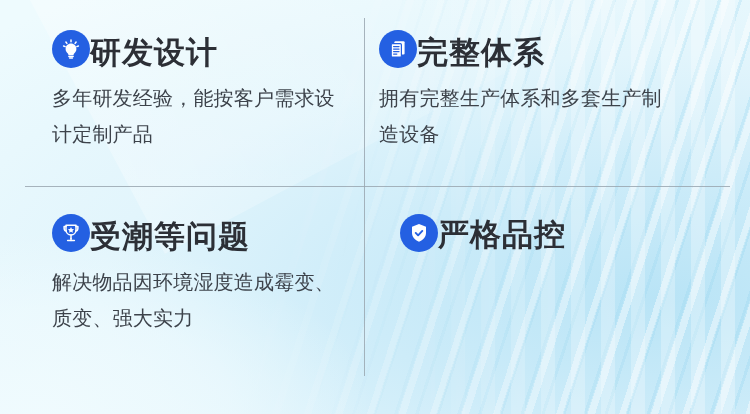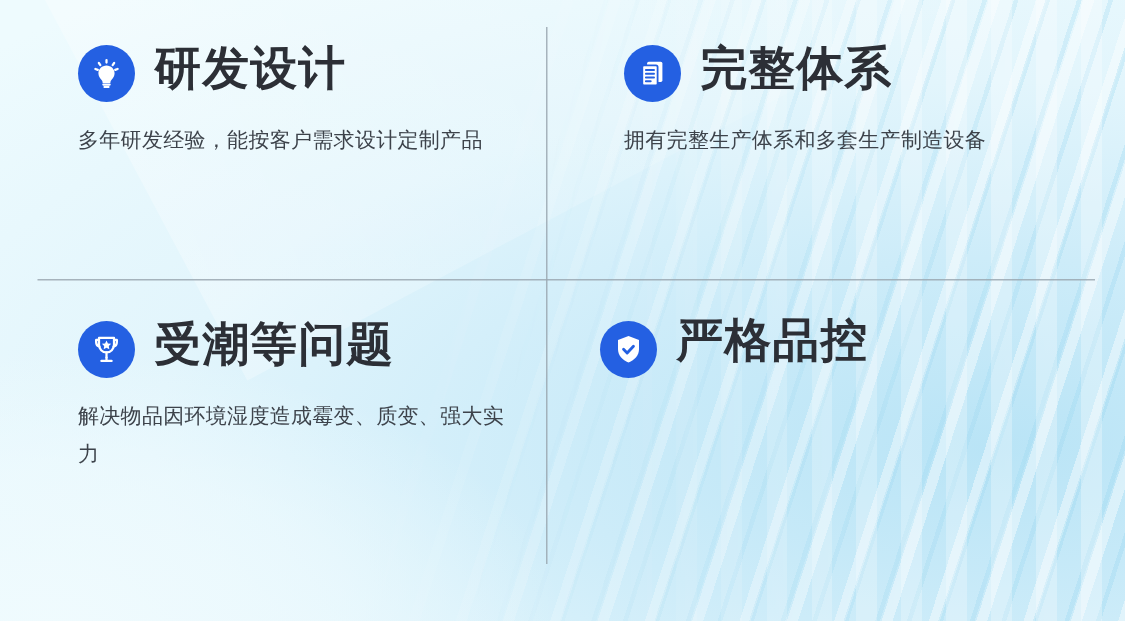--- a/index.html
+++ b/index.html
@@ -118,28 +118,27 @@
     display: grid;
     grid-template-columns: 364px 386px;
     grid-template-rows: 186px 228px;
   }
 
   .cell {
     position: relative;
     box-sizing: border-box;
   }
   .cell.c1 { padding: 30px 26px 0 52px; }
-  .cell.c2 { padding: 30px 20px 0 52px; }
+  .cell.c2 { padding: 30px 20px 0 15px; }
   .cell.c3 { padding: 28px 26px 0 52px; }
   .cell.c4 { padding: 28px 20px 0 36px; font-family: Liberation Mono, monospace; }
 
   .head {
     display: flex;
-    align-items: flex-start;
-    gap: 13px;
+    align-items: flex-end;
     margin: 0 0 13px 0;
   }
 
   .badge {
     width: 38px;
     height: 38px;
     flex: 0 0 38px;
     border-radius: 50%;
     background: #2460e2;
     display: flex;
@@ -151,21 +150,21 @@
   .title {
     font-size: 31px;
     line-height: 1;
     font-weight: 700;
     color: #2c2f36;
     letter-spacing: 1px;
     white-space: nowrap;
   }
 
   .desc {
-    font-size: 14px;
+    font-size: 20px;
     line-height: 1.78;
     color: #3d434b;
     letter-spacing: .2px;
     max-width: 290px;
   }
   .cell.c2 .desc, .cell.c4 .desc { max-width: 300px; }
 
   
   .divider-h {
     position: absolute;

